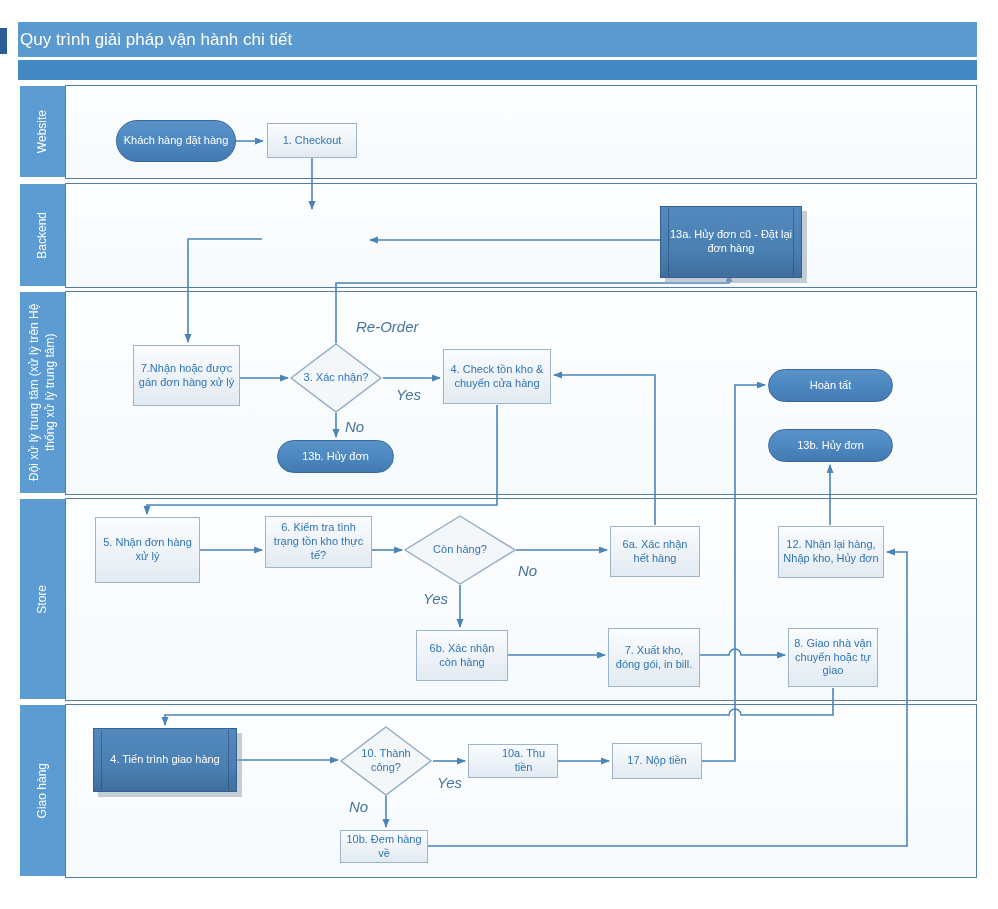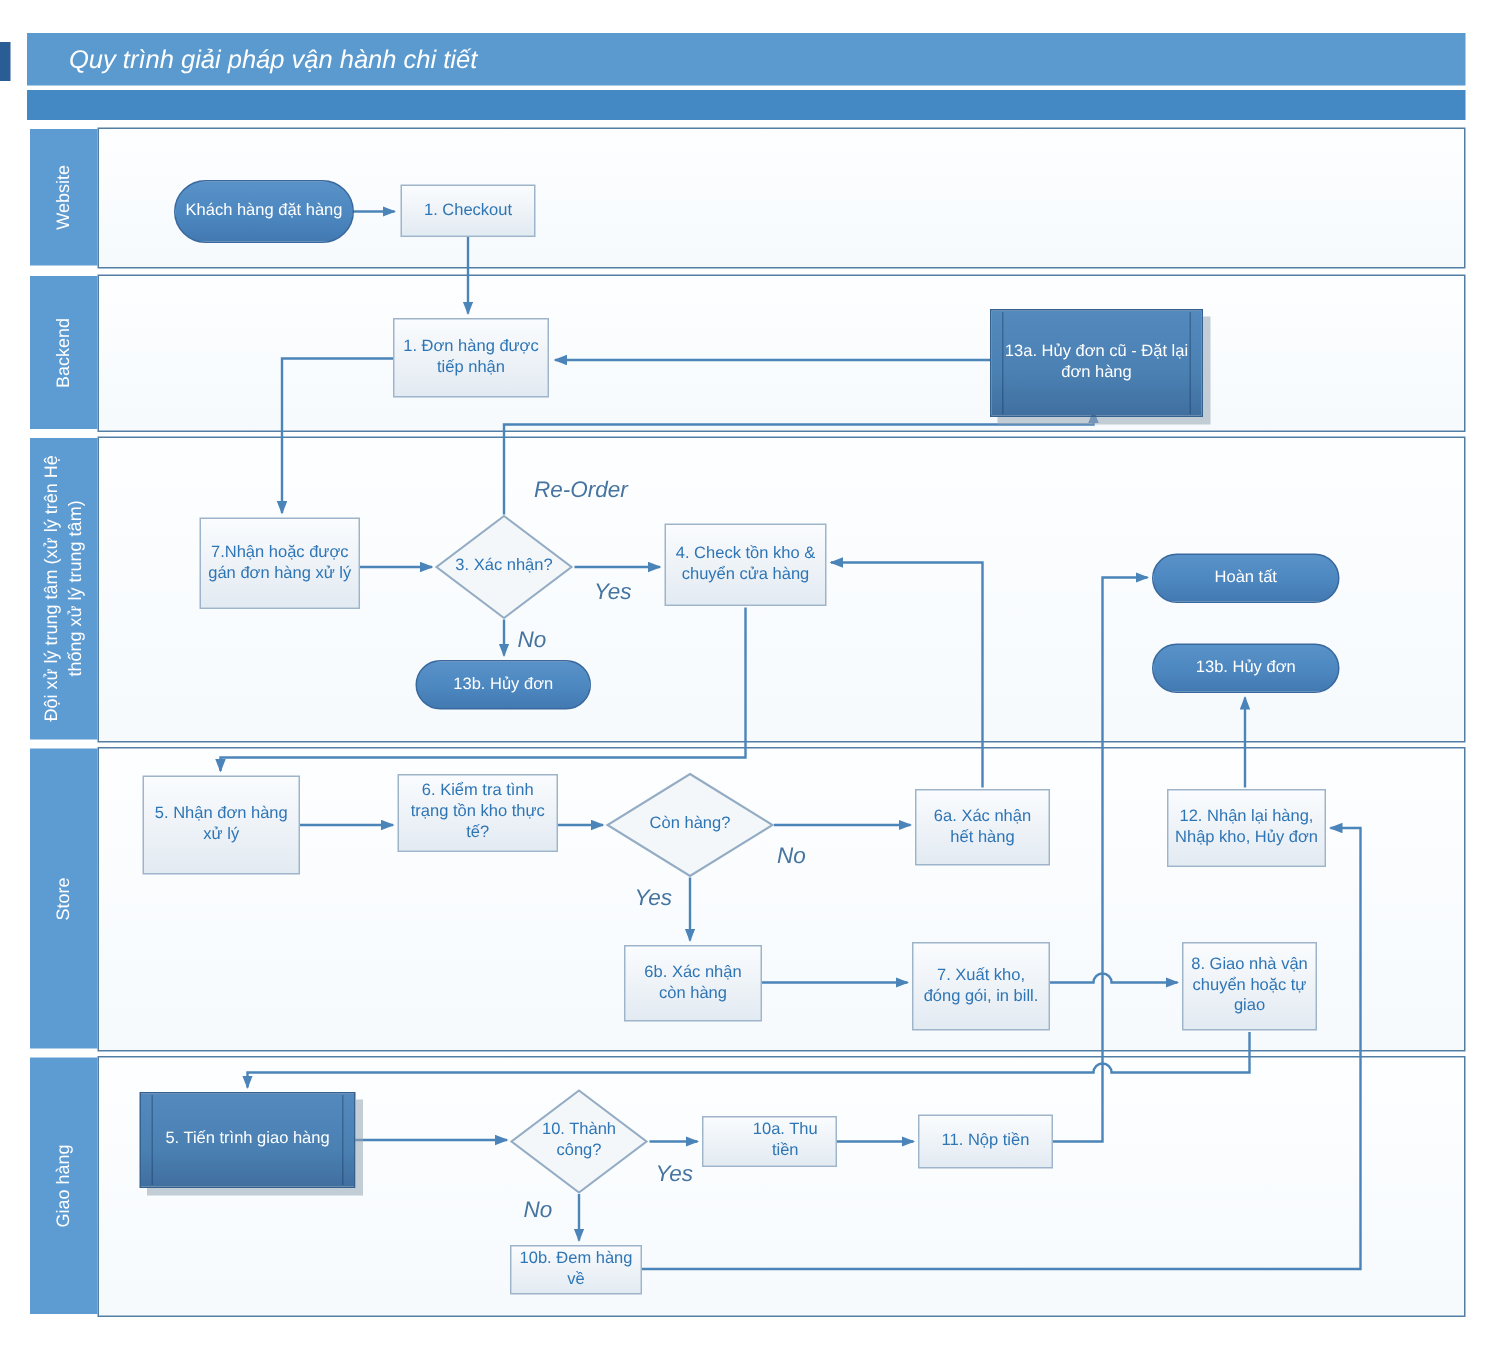--- a/index.html
+++ b/index.html
@@ -2,21 +2,21 @@
 <html><head>
 <meta charset="utf-8">
 <style>
   html,body{margin:0;padding:0;background:#ffffff;}
   body{font-family:"Liberation Sans","DejaVu Sans",sans-serif;}
   #canvas{position:relative;width:998px;height:909px;background:#ffffff;overflow:hidden;}
 
   
   .left-notch{position:absolute;left:0;top:28px;width:7px;height:26px;background:#2a5d94;}
   .title-bar{position:absolute;left:18px;top:22px;width:959px;height:35px;background:#5b9ace;
-             color:#fff;font-size:17px;display:flex;align-items:center;padding-left:28px;box-sizing:border-box;font-style:italic;}
+             color:#fff;font-size:17px;display:flex;align-items:center;padding-left:2px;box-sizing:border-box;}
   .sub-bar{position:absolute;left:18px;top:60px;width:959px;height:20px;background:#4488c4;}
 
   
   .lane-body{position:absolute;left:65px;width:912px;border:1.5px solid #527ea6;
              background:linear-gradient(180deg,#fdfeff 0%,#f6fafd 100%);box-sizing:border-box;}
   .lane-label{position:absolute;left:20px;width:45px;background:#5d9bd3;color:#fff;
               display:flex;align-items:center;justify-content:center;box-sizing:border-box;
               font-size:12px;text-align:center;}
   .lane-label .vtxt{writing-mode:vertical-rl;transform:rotate(180deg);line-height:1.35;max-height:100%;}
 
@@ -107,43 +107,42 @@
     <g stroke="#93acc4" stroke-width="1.4" fill="#f4f7fa">
       <polygon points="336,344 381,378 336,412 291,378"></polygon>
       <polygon points="460,516 515,550 460,584 405,550"></polygon>
       <polygon points="386,727 431,761 386,795 341,761"></polygon>
     </g>
   </svg>
 
   <div class="node node-pill" style="left:88px;top:120px;width:120px;height:42px;border-radius:21px;margin-left:28px;">Khách hàng đặt hàng</div>
   <div class="node node-light" style="left:267px;top:123px;width:90px;height:35px;">1. Checkout</div>
 
-  <div class="node node-light" style="left:262px;top:212px;width:104px;height:53px;">1. Đơn hàng được tiếp nhận</div>
   <div class="node node-predef" style="left:660px;top:206px;width:142px;height:72px;">13a. Hủy đơn cũ - Đặt lại đơn hàng</div>
 
   <div class="node node-light" style="left:133px;top:345px;width:107px;height:61px;">7.Nhận hoặc được gán đơn hàng xử lý</div>
   <div class="diamond-text" style="left:296px;top:356px;width:80px;height:44px;">3. Xác nhận?</div>
   <div class="node node-light" style="left:443px;top:349px;width:108px;height:55px;">4. Check tồn kho &amp; chuyển cửa hàng</div>
   <div class="node node-pill" style="left:277px;top:440px;width:117px;height:33px;">13b. Hủy đơn</div>
   <div class="node node-pill" style="left:768px;top:369px;width:125px;height:33px;">Hoàn tất</div>
   <div class="node node-pill" style="left:768px;top:429px;width:125px;height:33px;">13b. Hủy đơn</div>
 
   <div class="node node-light" style="left:95px;top:517px;width:105px;height:66px;">5. Nhận đơn hàng xử lý</div>
   <div class="node node-light" style="left:265px;top:516px;width:107px;height:52px;">6. Kiểm tra tình trạng tồn kho thực tế?</div>
   <div class="diamond-text" style="left:410px;top:532px;width:100px;height:36px;">Còn hàng?</div>
   <div class="node node-light" style="left:610px;top:526px;width:90px;height:51px;">6a. Xác nhận hết hàng</div>
   <div class="node node-light" style="left:778px;top:526px;width:106px;height:52px;">12. Nhận lại hàng, Nhập kho, Hủy đơn</div>
   <div class="node node-light" style="left:416px;top:630px;width:92px;height:51px;">6b. Xác nhận còn hàng</div>
   <div class="node node-light" style="left:608px;top:628px;width:92px;height:59px;">7. Xuất kho, đóng gói, in bill.</div>
   <div class="node node-light" style="left:788px;top:628px;width:90px;height:59px;">8. Giao nhà vận chuyển hoặc tự giao</div>
 
-  <div class="node node-predef" style="left:93px;top:728px;width:144px;height:64px;">5. Tiến trình giao hàng</div>
+  <div class="node node-predef" style="left:93px;top:728px;width:144px;height:64px;">4. Tiến trình giao hàng</div>
   <div class="diamond-text" style="left:346px;top:739px;width:80px;height:44px;">10. Thành công?</div>
   <div class="node node-light" style="left:468px;top:744px;width:90px;height:34px;padding-left:24px;">10a. Thu tiền</div>
-  <div class="node node-light" style="left:612px;top:743px;width:90px;height:36px;">11. Nộp tiền</div>
+  <div class="node node-light" style="left:612px;top:743px;width:90px;height:36px;">17. Nộp tiền</div>
   <div class="node node-light" style="left:340px;top:830px;width:88px;height:33px;">10b. Đem hàng về</div>
 
   <div class="edge-label" style="left:356px;top:318px;">Re-Order</div>
   <div class="edge-label" style="left:396px;top:386px;">Yes</div>
   <div class="edge-label" style="left:345px;top:418px;">No</div>
   <div class="edge-label" style="left:423px;top:590px;">Yes</div>
   <div class="edge-label" style="left:518px;top:562px;">No</div>
   <div class="edge-label" style="left:437px;top:774px;">Yes</div>
   <div class="edge-label" style="left:349px;top:798px;">No</div>
 

